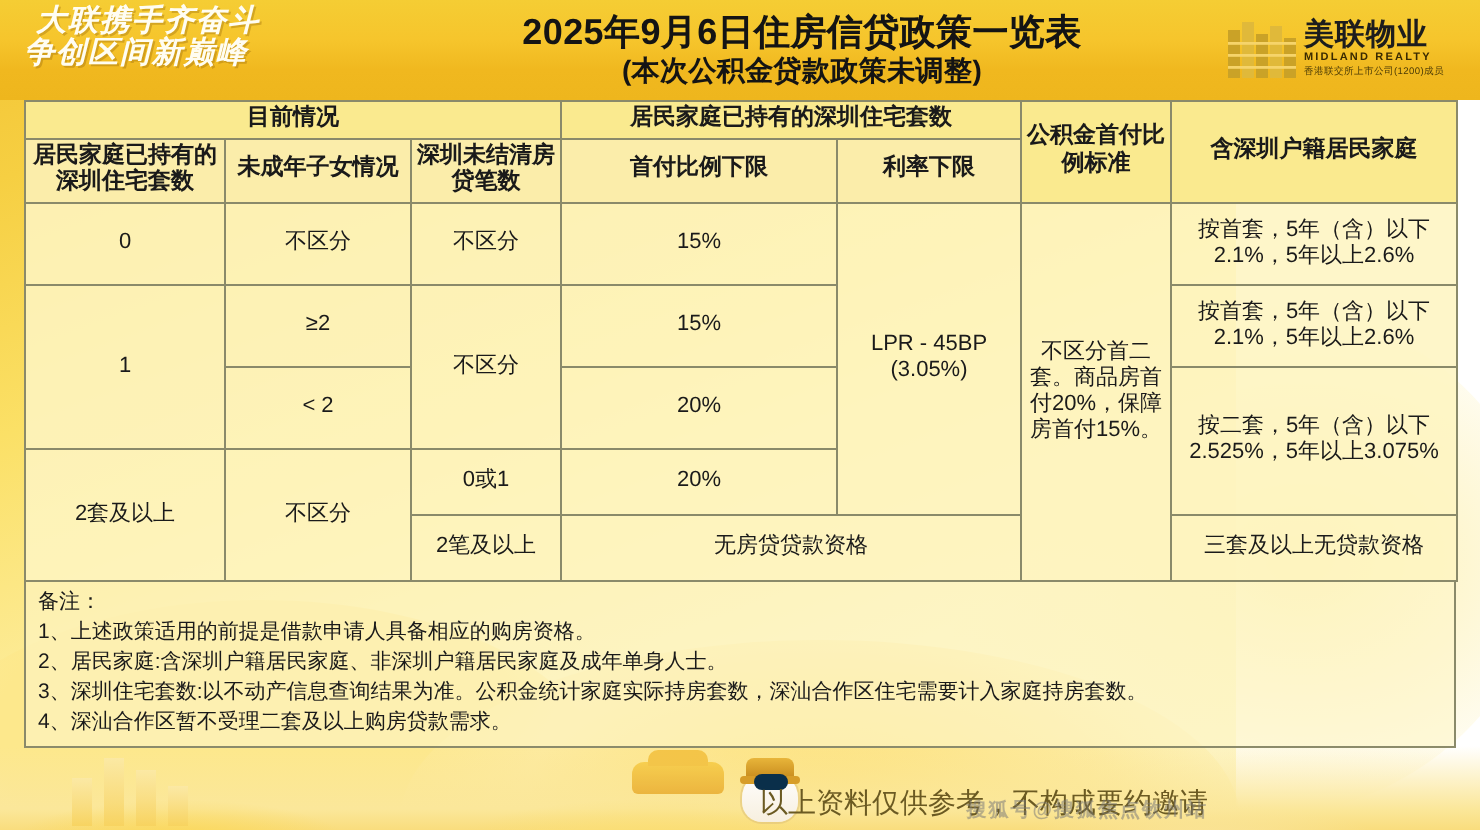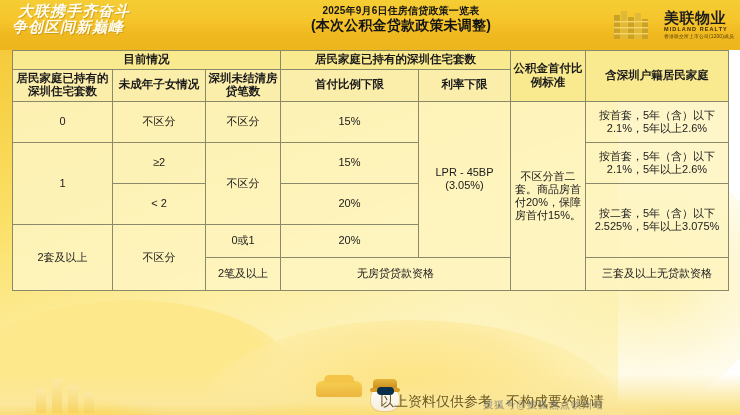--- a/index.html
+++ b/index.html
@@ -87,25 +87,25 @@
     text-shadow: 1px 1px 0 rgba(150,100,10,.35);
     user-select: none;
   }
   .slogan-1 { font-size: 15px; letter-spacing: 1px; padding-left: 6px; }
   .slogan-2 { font-size: 15px; letter-spacing: 1px; padding-left: 0px; }
   .header-title {
     position: absolute; left: 186px; top: 5px; width: 430px;
     text-align: center; color: #141414;
     font-weight: bold; line-height: 1.24;
   }
-  .title-main { font-size: 10px; letter-spacing: .2px; }
+  .title-main { font-size: 18px; letter-spacing: .2px; }
   .title-sub  { font-size: 14px; letter-spacing: .2px; }
   .brand {
     position: absolute; right: 8px; top: 3px; width: 118px; height: 44px;
-    display: flex; align-items: center; gap: 16px;
+    display: flex; align-items: center; gap: 4px;
   }
   .brand-mark { width: 34px; height: 28px; flex: 0 0 34px; }
   .brand-text { display: flex; flex-direction: column; line-height: 1; }
   .brand-cn { font-size: 15px; font-weight: bold; color: #1d1d1d; letter-spacing: .5px; }
   .brand-en { font-size: 5.5px; font-weight: bold; color: #3a2a00; letter-spacing: 1.1px; margin-top: 2px; }
   .brand-note { font-size: 4.8px; color: #4a3a06; letter-spacing: .2px; margin-top: 3px; white-space: nowrap; }
 
   
   .table-wrap {
     position: absolute; left: 12px; top: 50px; width: 716px;
@@ -261,20 +261,27 @@
 
         <tr style="height:33px">
           <td>2笔及以上</td>
           <td colspan="2">无房贷贷款资格</td>
           <td class="note-cell">三套及以上无贷款资格</td>
         </tr>
       </tbody>
     </table>
   </div>
 
+  <div class="remarks" id="remarks-box" style="top: 291px;">
+    <div class="rk-title">备注：</div>
+    <div class="rk-line">1、上述政策适用的前提是借款申请人具备相应的购房资格。</div>
+    <div class="rk-line">2、居民家庭:含深圳户籍居民家庭、非深圳户籍居民家庭及成年单身人士。</div>
+    <div class="rk-line">3、深圳住宅套数:以不动产信息查询结果为准。公积金统计家庭实际持房套数，深汕合作区住宅需要计入家庭持房套数。</div>
+    <div class="rk-line">4、深汕合作区暂不受理二套及以上购房贷款需求。</div>
+  </div>
 
   <div class="foot-deco"></div>
   <div class="deco-tower" style="left:36px;  height:24px;"></div>
   <div class="deco-tower" style="left:52px;  height:34px;"></div>
   <div class="deco-tower" style="left:68px;  height:28px;"></div>
   <div class="deco-tower" style="left:84px;  height:20px;"></div>
   <div class="deco-lantern"></div>
   <div class="deco-mascot">
     <div class="mascot-body"></div>
     <div class="mascot-hat"></div>

